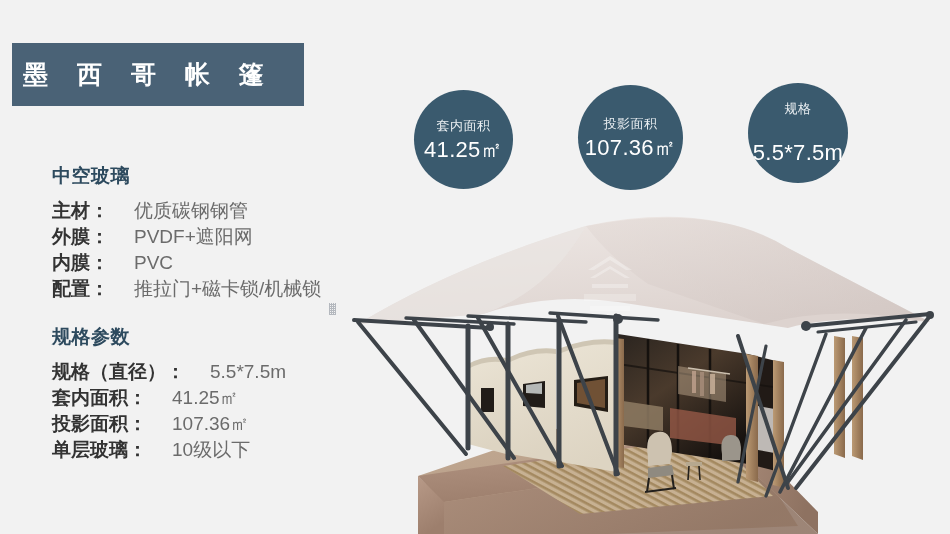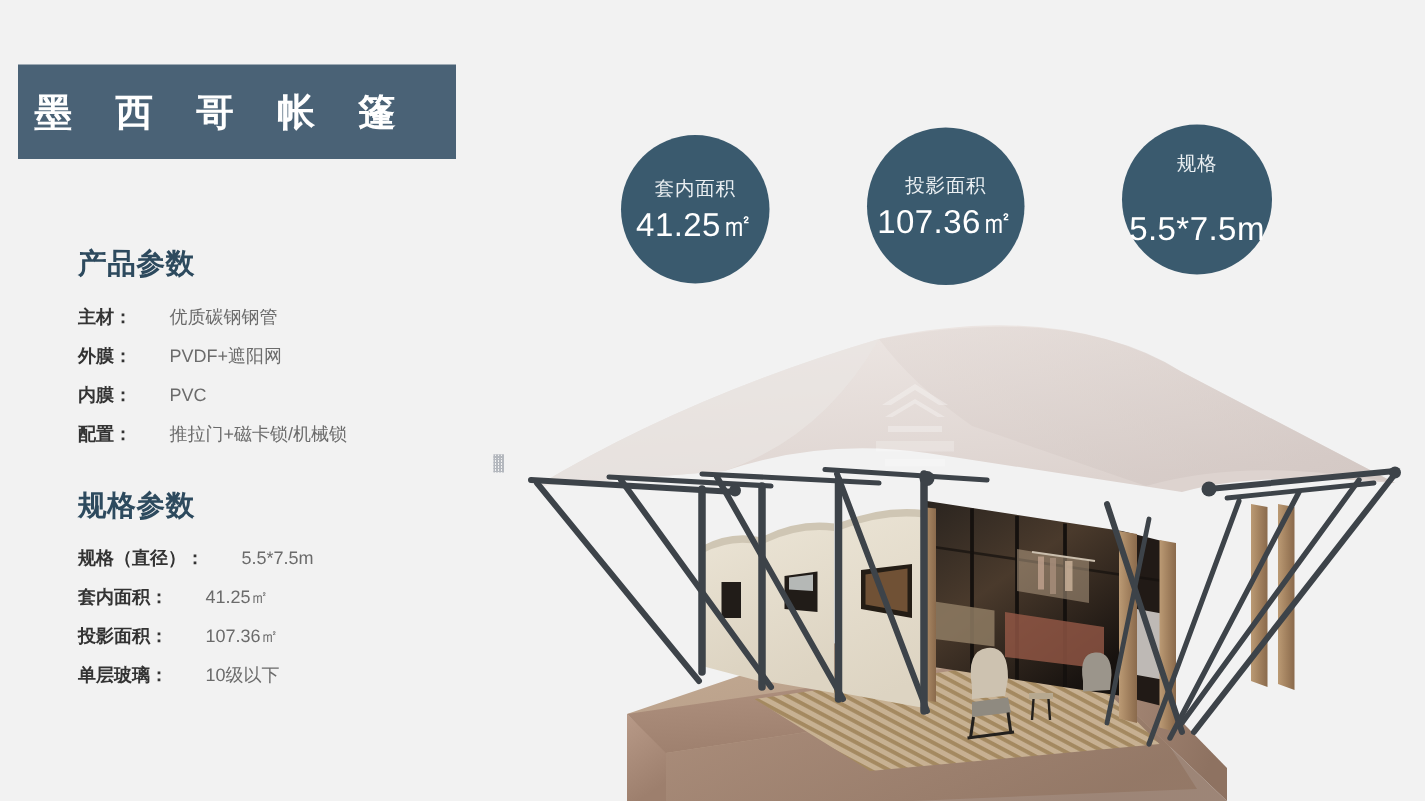--- a/index.html
+++ b/index.html
@@ -40,21 +40,21 @@
     color: #2d4a5e;
     font-size: 19px;
     font-weight: bold;
     letter-spacing: .5px;
     margin-bottom: 9px;
   }
   .section.second { margin-top: 22px; }
   .spec-row {
     display: flex;
     align-items: baseline;
-    font-size: 12px;
+    font-size: 19px;
     line-height: 26px;
     white-space: nowrap;
   }
   .spec-label {
     color: #333333;
     font-weight: bold;
   }
   .spec-value {
     color: #6b6b6b;
     font-weight: normal;
@@ -115,21 +115,21 @@
 
 <div id="page">
 
   <div class="title-banner">
     <span class="title-text">墨 西 哥 帐 篷</span>
   </div>
 
   <div class="specs">
 
     <div class="section">
-      <div class="section-heading">产品参数</div>
+      <div class="section-heading">中空玻璃</div>
 
       <div class="spec-row">
         <span class="spec-label">主材：</span>
         <span class="spec-value">优质碳钢钢管</span>
       </div>
       <div class="spec-row">
         <span class="spec-label">外膜：</span>
         <span class="spec-value">PVDF+遮阳网</span>
       </div>
       <div class="spec-row">

